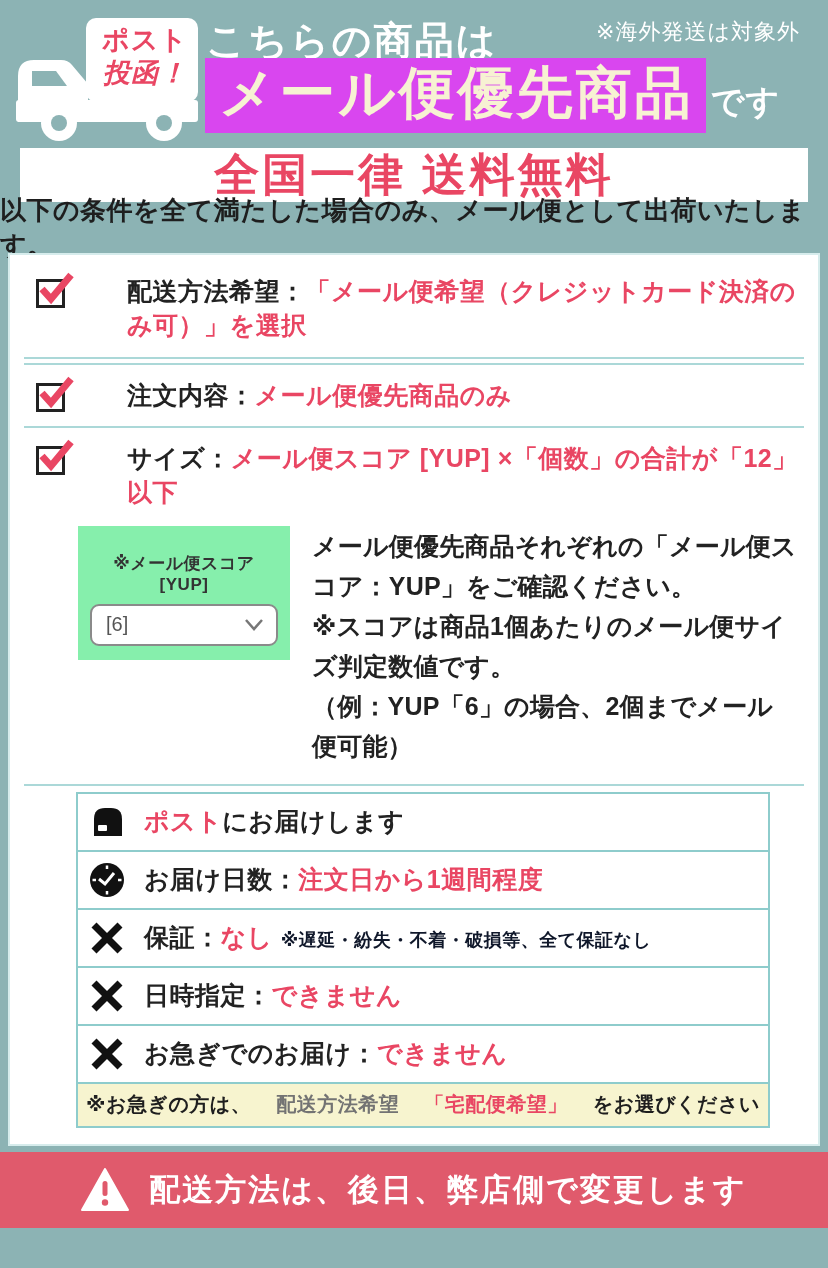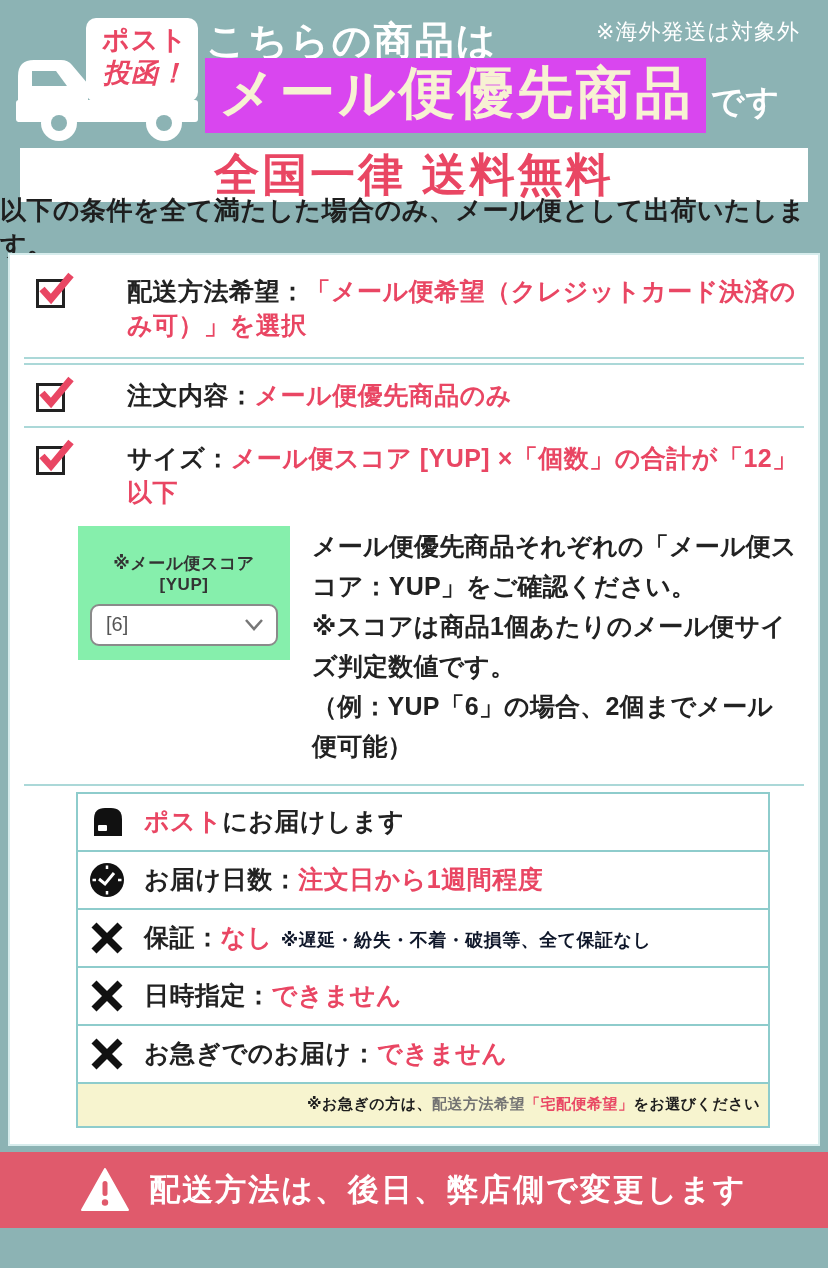--- a/index.html
+++ b/index.html
@@ -83,22 +83,22 @@
     display:flex; align-items:center; min-height:58px;
     border-bottom:2px solid #8ecccc; padding-left:8px; background:#fff;
   }
   .cond-row:last-child { border-bottom:none; }
   .row-icon { width:42px; flex:none; display:flex; align-items:center; justify-content:center; margin-right:16px; }
   .row-text { font-size:25px; font-weight:bold; letter-spacing:0.5px; }
   .row-text .lbl { color:#222; }
   .row-text .val { color:#e94663; }
   .row-note { color:#0f172a; font-size:18px; font-weight:bold; margin-left:8px; }
   .cream-row {
-    background:#f7f4cf; min-height:42px; display:flex; align-items:center; justify-content:flex-end;
-    font-size:15px; font-weight:bold; letter-spacing:0.5px; padding:4px 8px;
+    background:#f7f4cf; min-height:42px; display:flex; align-items:center; justify-content:space-between;
+    font-size:20px; font-weight:bold; letter-spacing:0.5px; padding:4px 8px;
   }
   .cream-row .b { font-weight:bold; color:#737373; }
   .cream-row .hl { color:#e94663; }
   
   .warn-banner {
     background:#e05a6c; height:76px; flex:none;
     display:flex; align-items:center; justify-content:center; gap:20px;
   }
   .warn-banner span { color:#ffffff; font-size:31px; font-weight:bold; letter-spacing:2px; }
 </style>

